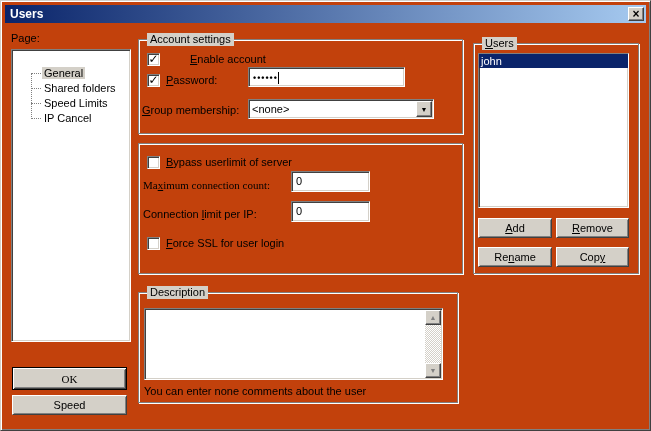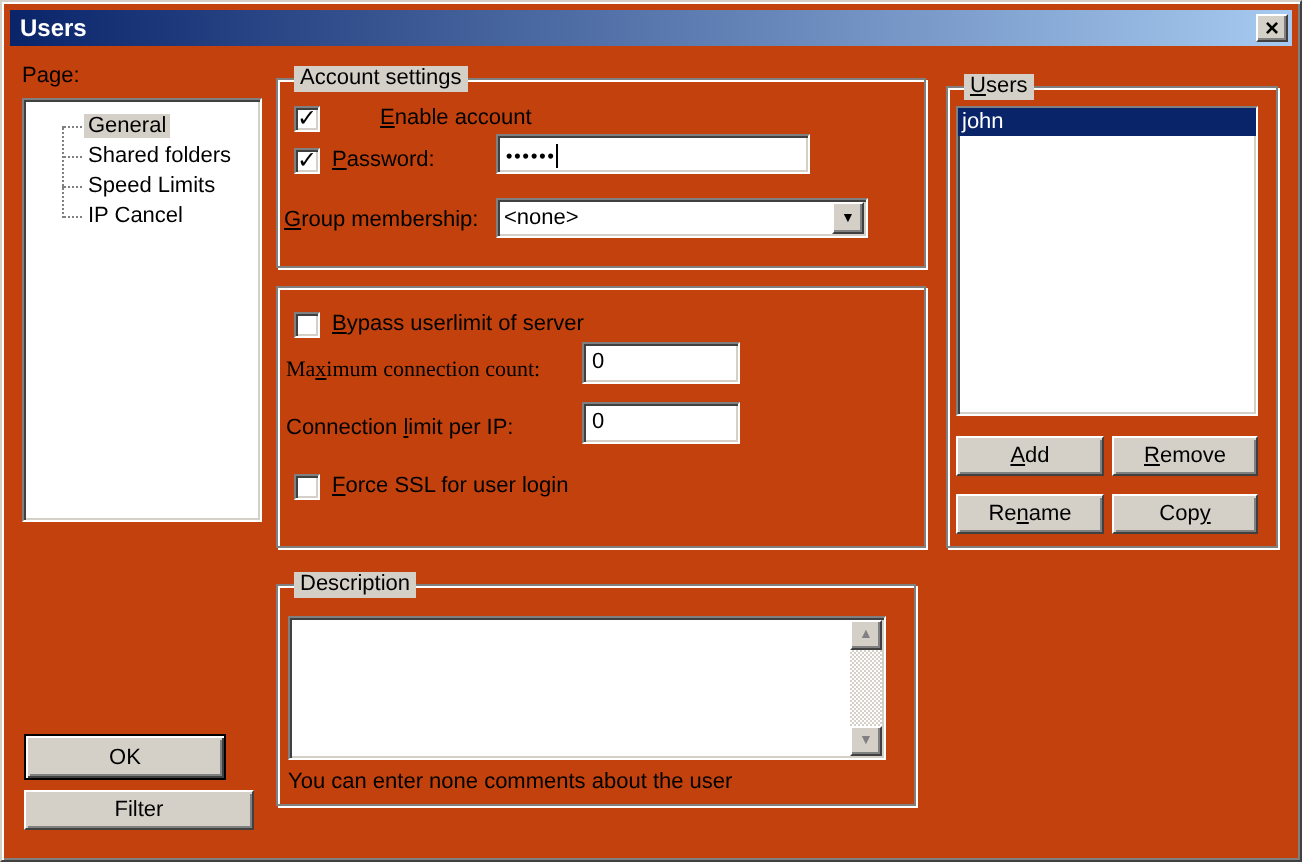--- a/index.html
+++ b/index.html
@@ -55,21 +55,21 @@
   }
   
   .checkbox{
     position:absolute;width:13px;height:13px;background:#fff;
     border:1px solid;border-color:#808080 #fff #fff #808080;
     box-shadow:inset 1px 1px 0 #404040, inset -1px -1px 0 #d4d0c8;
     display:flex;align-items:center;justify-content:center;
   }
   .checkbox .check{font-size:12px;font-weight:bold;line-height:10px;margin-top:-2px;}
   
-  .tree-list{position:absolute;left:10px;top:48px;width:120px;height:212px;padding-top:6px;}
+  .tree-list{position:absolute;left:10px;top:48px;width:120px;height:293px;padding-top:16px;}
   .tree{position:relative;margin:0;padding:0;list-style:none;}
   .tree::before{
     content:'';position:absolute;left:19px;top:7px;height:46px;
     border-left:1px dotted #808080;
   }
   .tree-item{position:relative;height:15px;line-height:15px;padding-left:30px;white-space:nowrap;}
   .tree-item::before{
     content:'';position:absolute;left:19px;top:7px;width:10px;
     border-top:1px dotted #808080;
   }
@@ -188,16 +188,16 @@
   <div class="users-list sunken">
     <div class="list-row selected">
       <span>john</span>
     </div>
   </div>
   <button class="btn" style="left:477px;top:217px;width:74px;height:20px;"><u>A</u>dd</button>
   <button class="btn" style="left:555px;top:217px;width:73px;height:20px;"><u>R</u>emove</button>
   <button class="btn" style="left:477px;top:246px;width:74px;height:20px;">Re<u>n</u>ame</button>
   <button class="btn" style="left:555px;top:246px;width:73px;height:20px;">Cop<u>y</u></button>
 
-  <button class="btn btn-default" style="left:11px;top:366px;width:101px;height:23px;">OK</button>
-  <button class="btn" style="left:11px;top:394px;width:115px;height:20px;">Filter</button>
+  <button class="btn btn-default" style="left:11px;top:366px;width:115px;height:23px;font-family:Liberation Serif, serif;">OK</button>
+  <button class="btn" style="left:11px;top:394px;width:115px;height:20px;">Speed</button>
 
 </div>
 
 </body></html>

